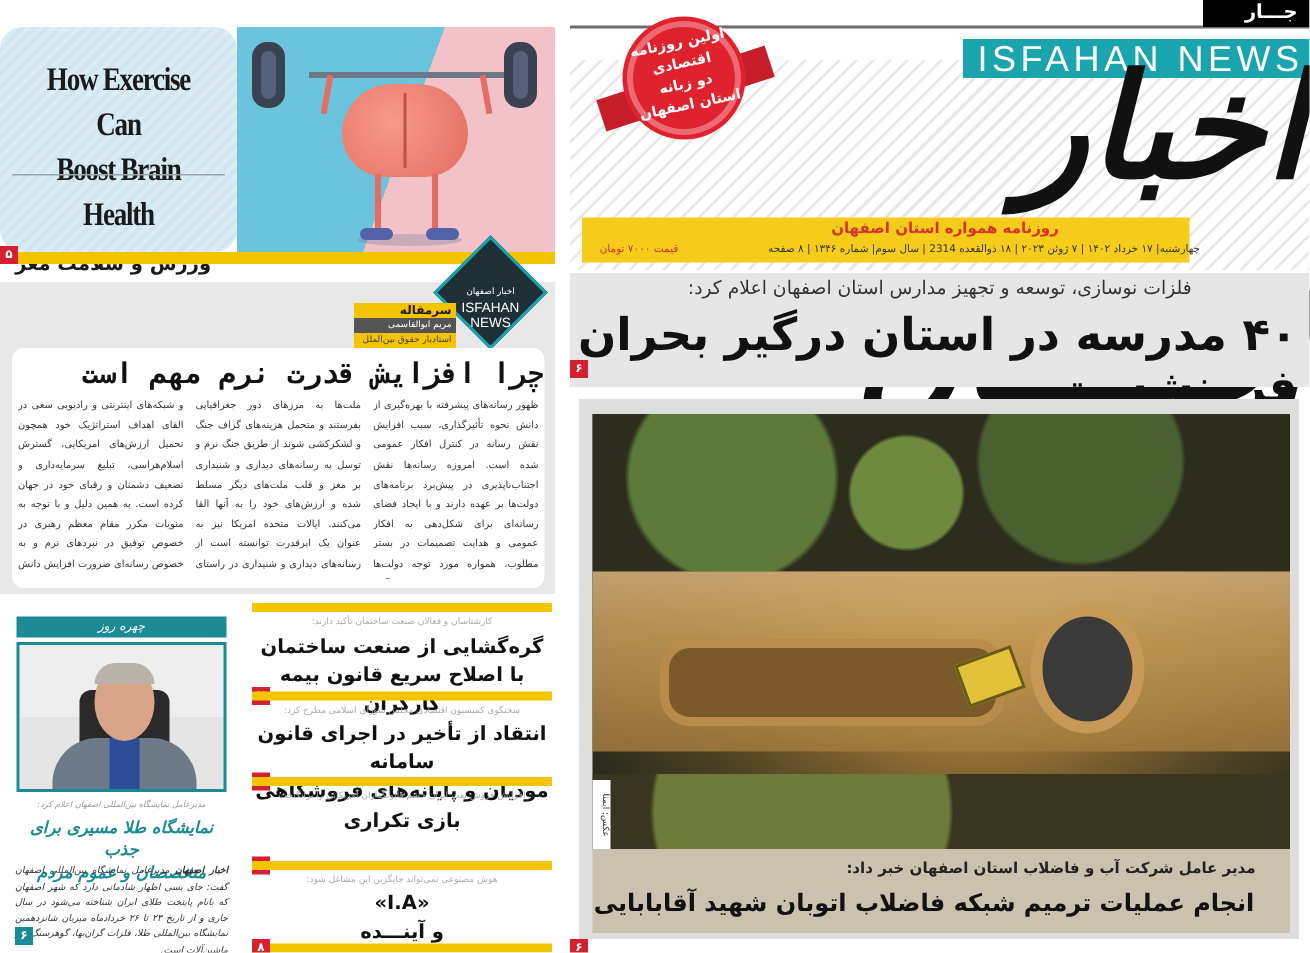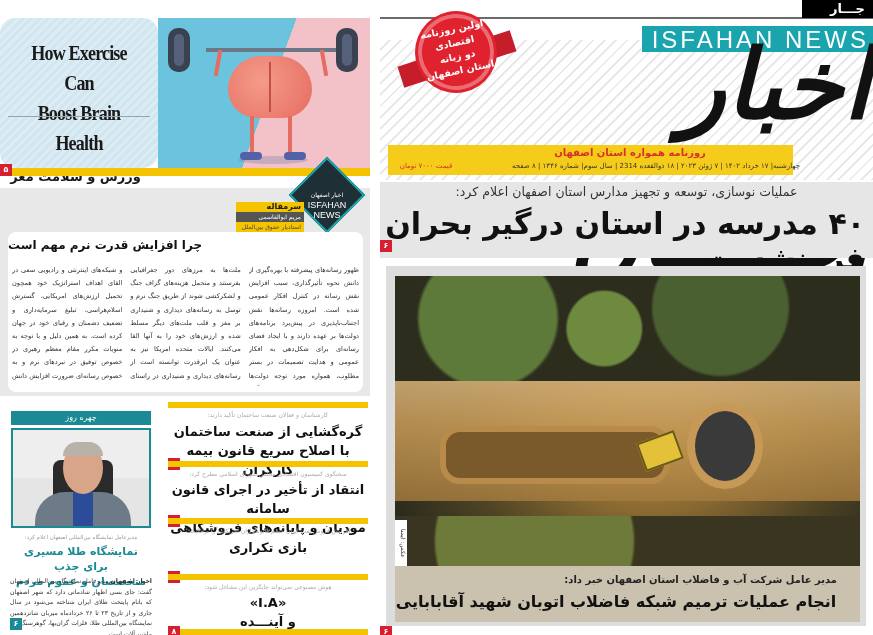--- a/index.html
+++ b/index.html
@@ -94,32 +94,32 @@
   
   .editorial { position: absolute; left: 0; top: 188px; width: 370px; height: 208px; background: #e8e8e8; }
   .ed-logo { position: absolute; left: 300px; top: 168px; width: 54px; height: 54px; background: #1f2f36; transform: rotate(45deg); border: 2px solid #1aa4ad; }
   .ed-logo-text { position: absolute; left: 300px; top: 190px; width: 54px; text-align: center; color: #fff;
     font-family: "Liberation Sans", sans-serif; font-size: 9px; line-height: 10px; }
   .ed-label { position: absolute; left: 236px; top: 202px; width: 68px; height: 30px; }
   .ed-label-top { height: 10px; background: #f5c400; color: #1a1a1a; font-size: 8px; font-weight: bold; text-align: right; padding-right: 3px; line-height: 10px; }
   .ed-label-mid { height: 10px; background: #555; color: #fff; font-size: 6px; text-align: right; padding-right: 3px; line-height: 10px; }
   .ed-label-bot { height: 10px; background: #f5c400; color: #444; font-size: 6px; text-align: right; padding-right: 3px; line-height: 10px; }
   .ed-card { position: absolute; left: 8px; top: 232px; width: 355px; height: 160px; background: #fff; border-radius: 8px; }
-  .ed-title { position: absolute; left: 0; top: 6px; width: 355px; text-align: left; font-size: 12px; font-weight: bold; color: #111; }
+  .ed-title { position: absolute; left: 0; top: 6px; width: 355px; text-align: right; font-size: 19px; font-weight: bold; color: #111; font-family: Liberation Mono, monospace; }
   .ed-cols { position: absolute; left: 4px; top: 32px; width: 347px; height: 122px; display: flex; gap: 8px; flex-direction: row-reverse; }
   .ed-col { flex: 1; font-size: 6.6px; line-height: 13.2px; text-align: justify; color: #333; direction: rtl; overflow: hidden; }
 
   
   .side { position: absolute; left: 168px; top: 400px; width: 200px; height: 235px; }
   .side-bar { position: absolute; left: 0; width: 200px; height: 6px; background: #f5c400; }
   .side-kicker { position: absolute; left: 0; width: 200px; text-align: center; font-size: 6px; color: #aaa; }
   .side-head { position: absolute; left: 0; width: 200px; text-align: center; font-size: 13px; font-weight: bold; line-height: 19px; color: #111; }
 
   
-  .face { position: absolute; left: 10px; top: 410px; width: 142px; height: 220px; }
+  .face { position: absolute; left: 10px; top: 410px; width: 142px; height: 220px; font-style: italic; }
   .face-header { position: absolute; left: 1px; top: 1px; width: 140px; height: 14px; background: #1a8a95; color: #fff;
     font-size: 8px; text-align: center; line-height: 14px; }
   .face-photo { position: absolute; left: 1px; top: 18px; width: 140px; height: 100px; border: 2px solid #1a8a95;
     background: linear-gradient(180deg, #eeeeee 0 50%, #e5e5e5 50%); overflow: hidden; }
   .face-chair { position: absolute; left: 40px; top: 30px; width: 60px; height: 60px; background: #2a2a2a; border-radius: 8px; }
   .face-body { position: absolute; left: 22px; top: 62px; width: 96px; height: 40px; background: #6d7b88; border-radius: 30px 30px 0 0; }
   .face-shirt { position: absolute; left: 60px; top: 62px; width: 20px; height: 40px; background: #2c4c9a; }
   .face-head { position: absolute; left: 50px; top: 12px; width: 40px; height: 52px; background: #d9a589; border-radius: 50%; }
   .face-hair { position: absolute; left: 50px; top: 12px; width: 40px; height: 14px; background: #b8b2a8; border-radius: 20px 20px 0 0; }
   .face-kicker { position: absolute; left: 0; top: 124px; width: 142px; text-align: center; font-size: 5.5px; color: #999; direction: rtl; }
@@ -172,21 +172,21 @@
     <div class="mh-badge-seal"></div>
     <div class="mh-badge-text rtl">
       <div>اولین روزنامه</div>
       <div>اقتصادی</div>
       <div>دو زبانه</div>
       <div>استان اصفهان</div>
     </div>
   </div>
 </div>
 
-<div class="lead-kicker rtl">عملیات نوسازی، توسعه و تجهیز مدارس استان اصفهان اعلام کرد:</div>
+<div class="lead-kicker rtl">فلزات نوسازی، توسعه و تجهیز مدارس استان اصفهان اعلام کرد:</div>
 <div class="lead-headline-wrap">
   <div class="lead-headline rtl">۴۰ مدرسه در استان درگیر بحران فرونشست</div>
 </div>
 <div class="page-num lead-page-top">۶</div>
 
 <div class="lead-photo-frame"></div>
 <div class="lead-photo">
   <div class="photo-trees-top"></div>
   <div class="photo-road"></div>
   <div class="photo-trench"></div>

